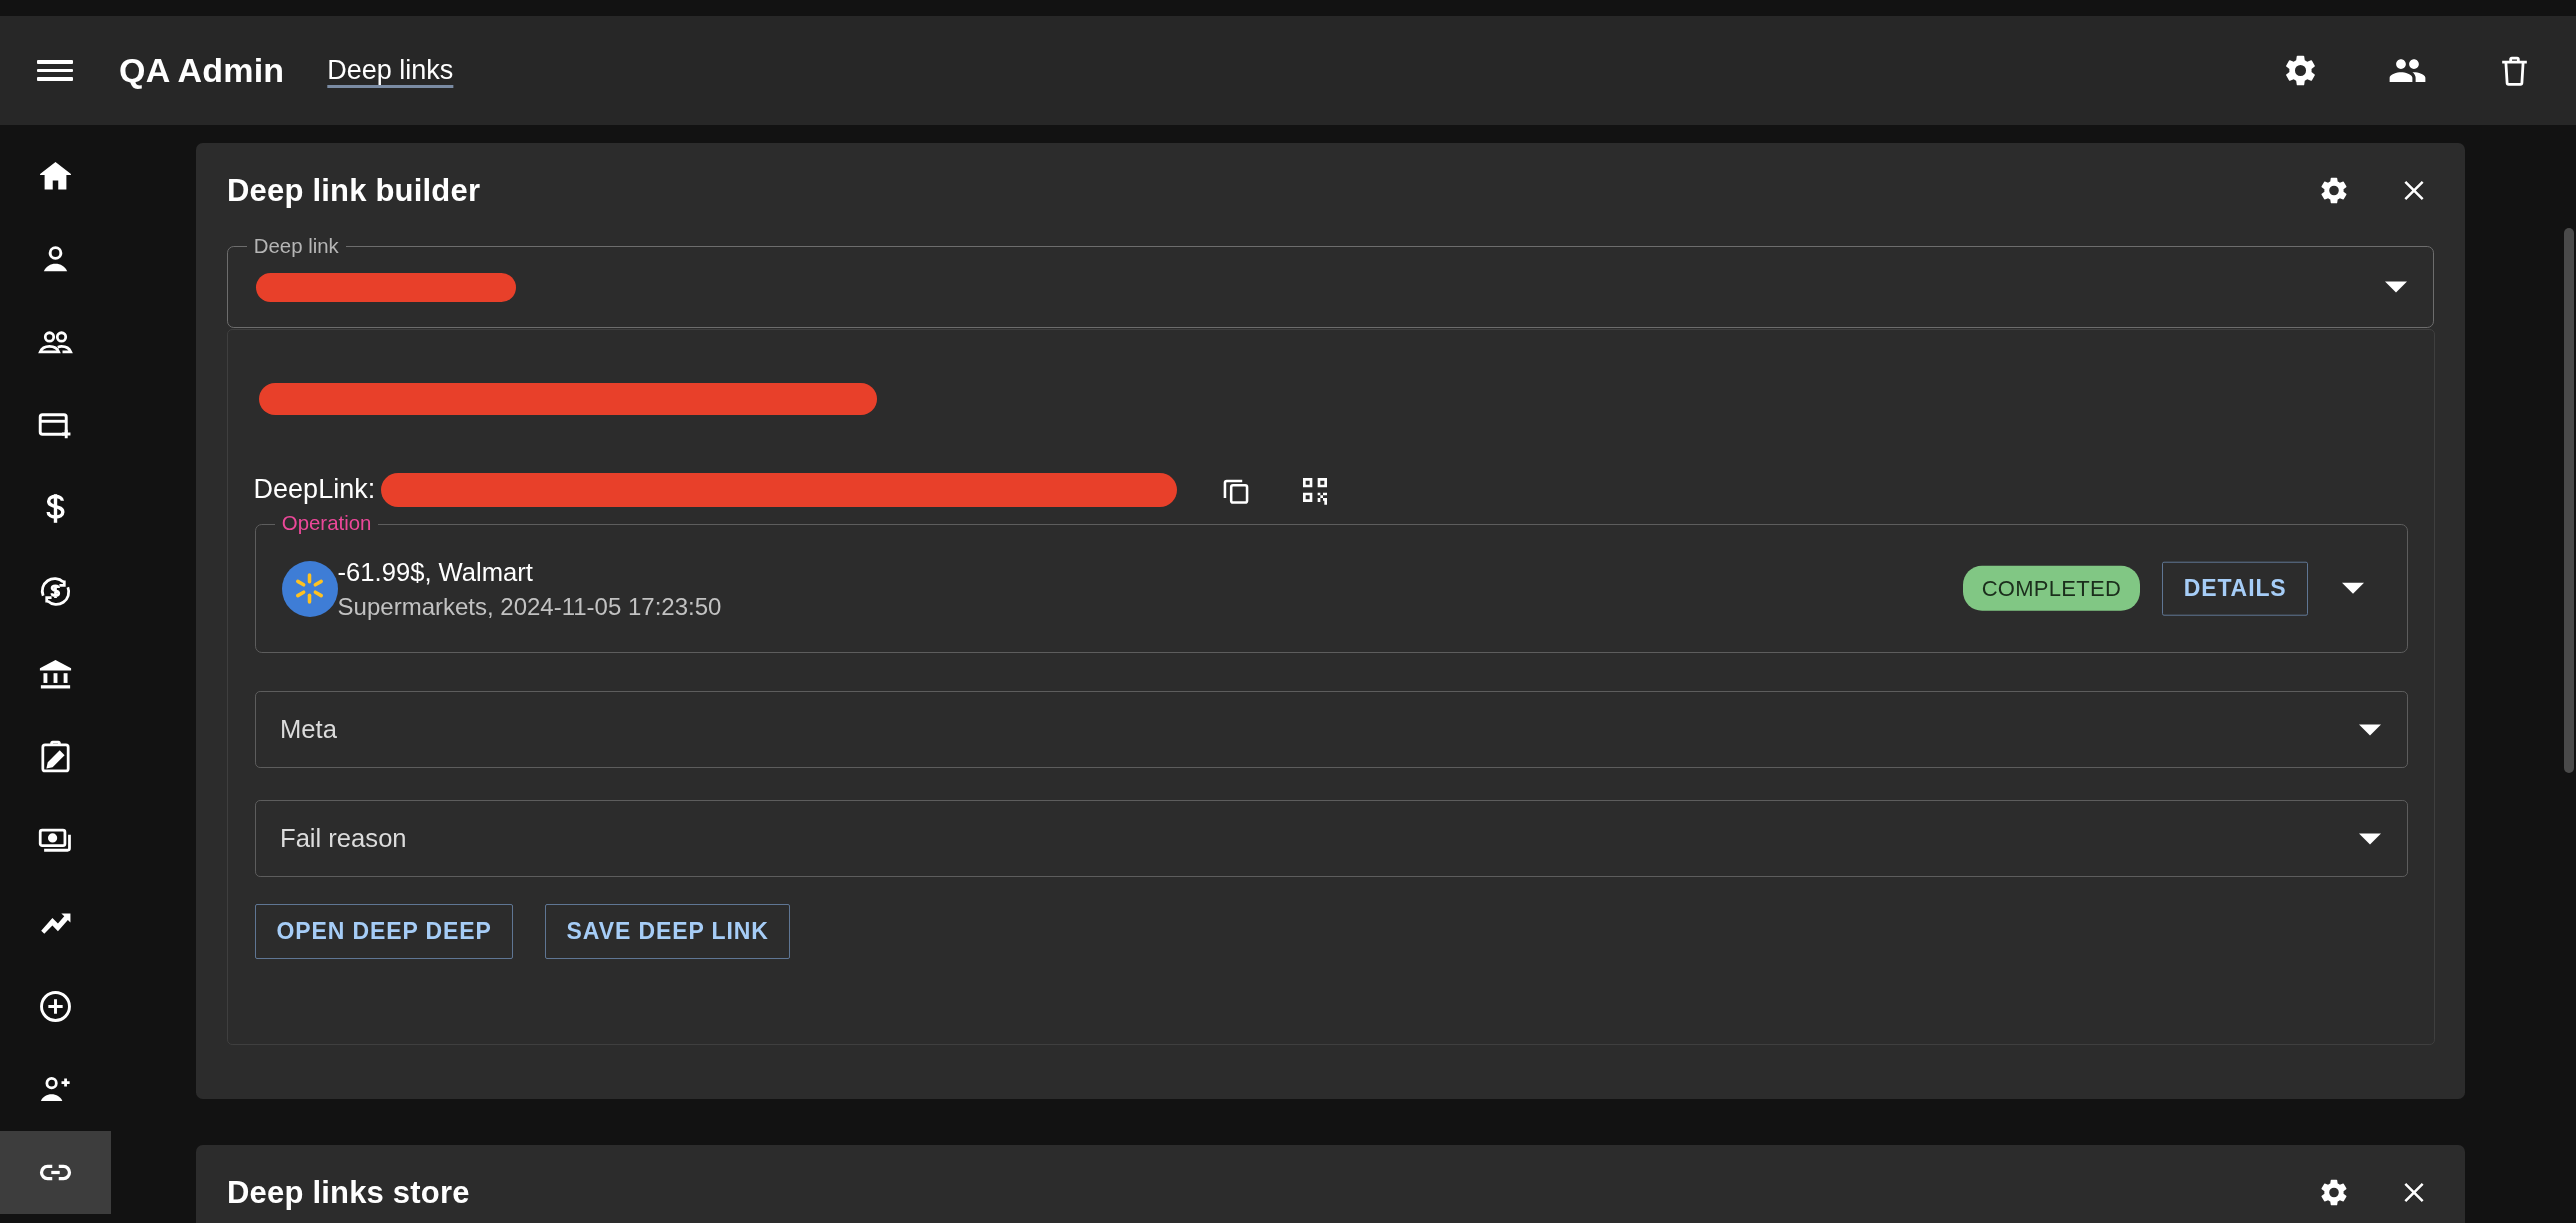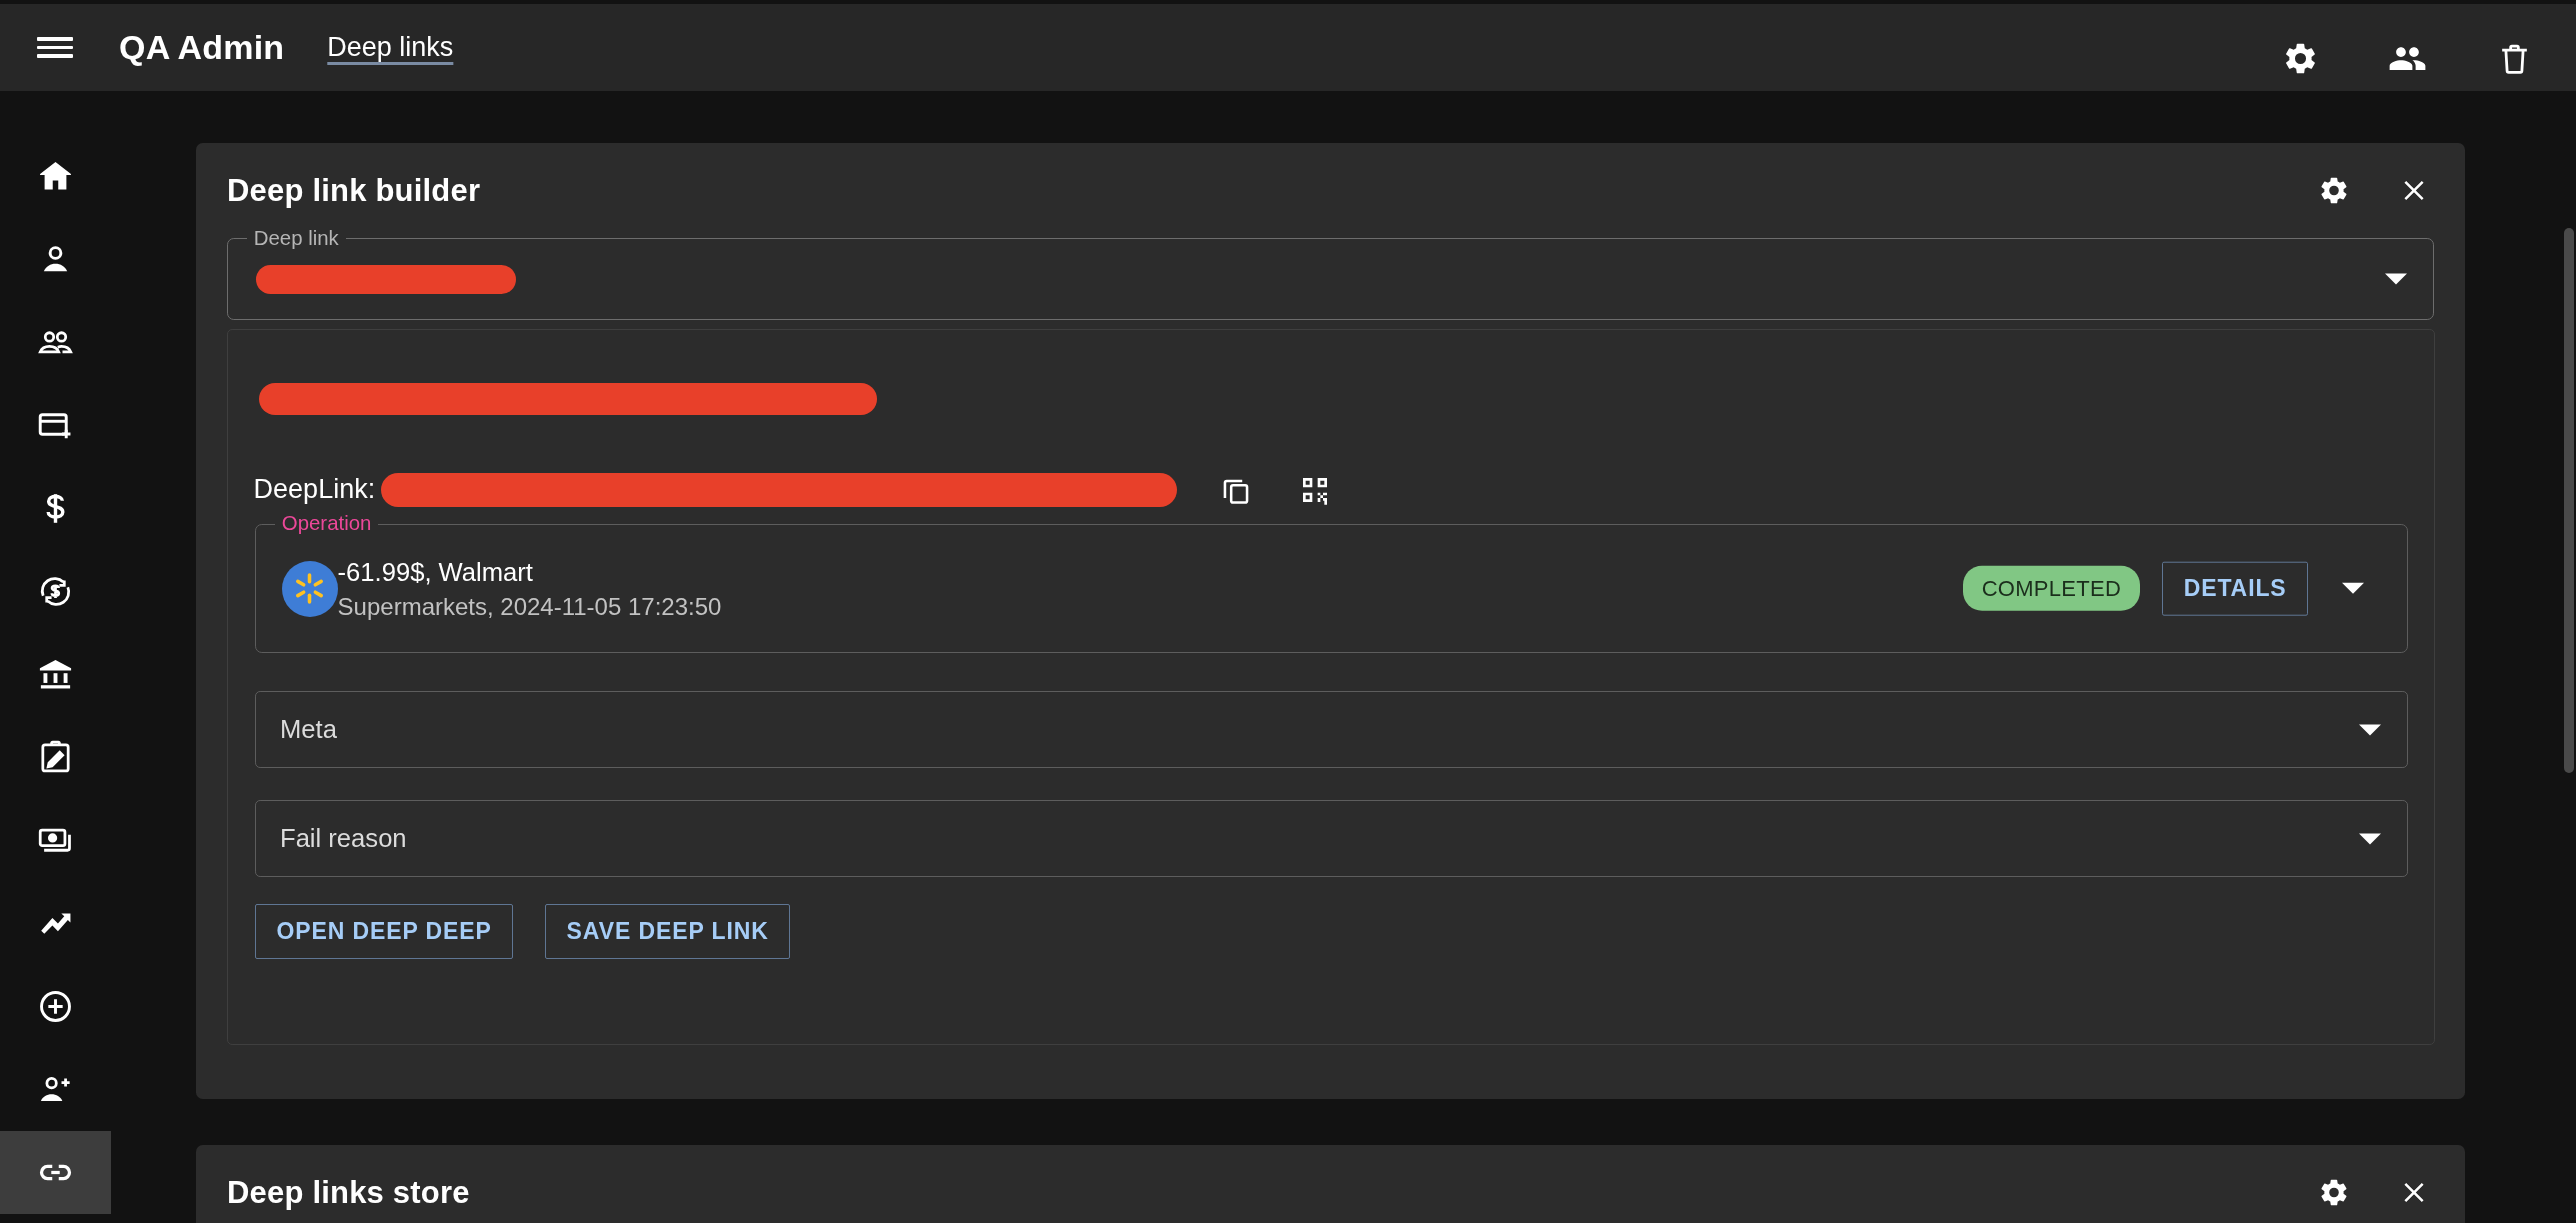--- a/index.html
+++ b/index.html
@@ -6,22 +6,22 @@
   html, body {
     width: 2576px; height: 1223px;
     background: #121212;
     font-family: "Liberation Sans", sans-serif;
     overflow: hidden;
   }
   body { position: relative; }
 
   
   .appbar {
-    position: absolute; top: 4px; left: 0;
-    width: 2576px; height: 87px;
+    position: absolute; top: 16px; left: 0;
+    width: 2576px; height: 109px;
     background: #272727;
     display: flex; align-items: center;
     z-index: 20;
   }
   .appbar-left { display: flex; align-items: center; }
   .icon-btn {
     width: 75px; height: 75px;
     display: flex; align-items: center; justify-content: center;
     border-radius: 50%;
     cursor: pointer;
@@ -98,21 +98,21 @@
   .card-head-actions {
     position: absolute; right: 20.4px; top: 50%;
     transform: translateY(-50%);
     display: flex; align-items: center; gap: 19px;
   }
   .card-head-actions .icon-btn { width: 61px; height: 61px; }
 
   
   .field {
     position: relative;
-    margin: 0 31px;
+    margin: 8px 31px;
     height: 82px;
     border: 1.7px solid #6d6d6d;
     border-radius: 6.8px;
     display: flex; align-items: center;
     cursor: pointer;
   }
   .field-legend {
     position: absolute; top: -12px; left: 19px;
     background: #2c2c2c; padding: 0 6.8px;
     color: #b5b5b5; font-size: 20.4px; line-height: 22px;

